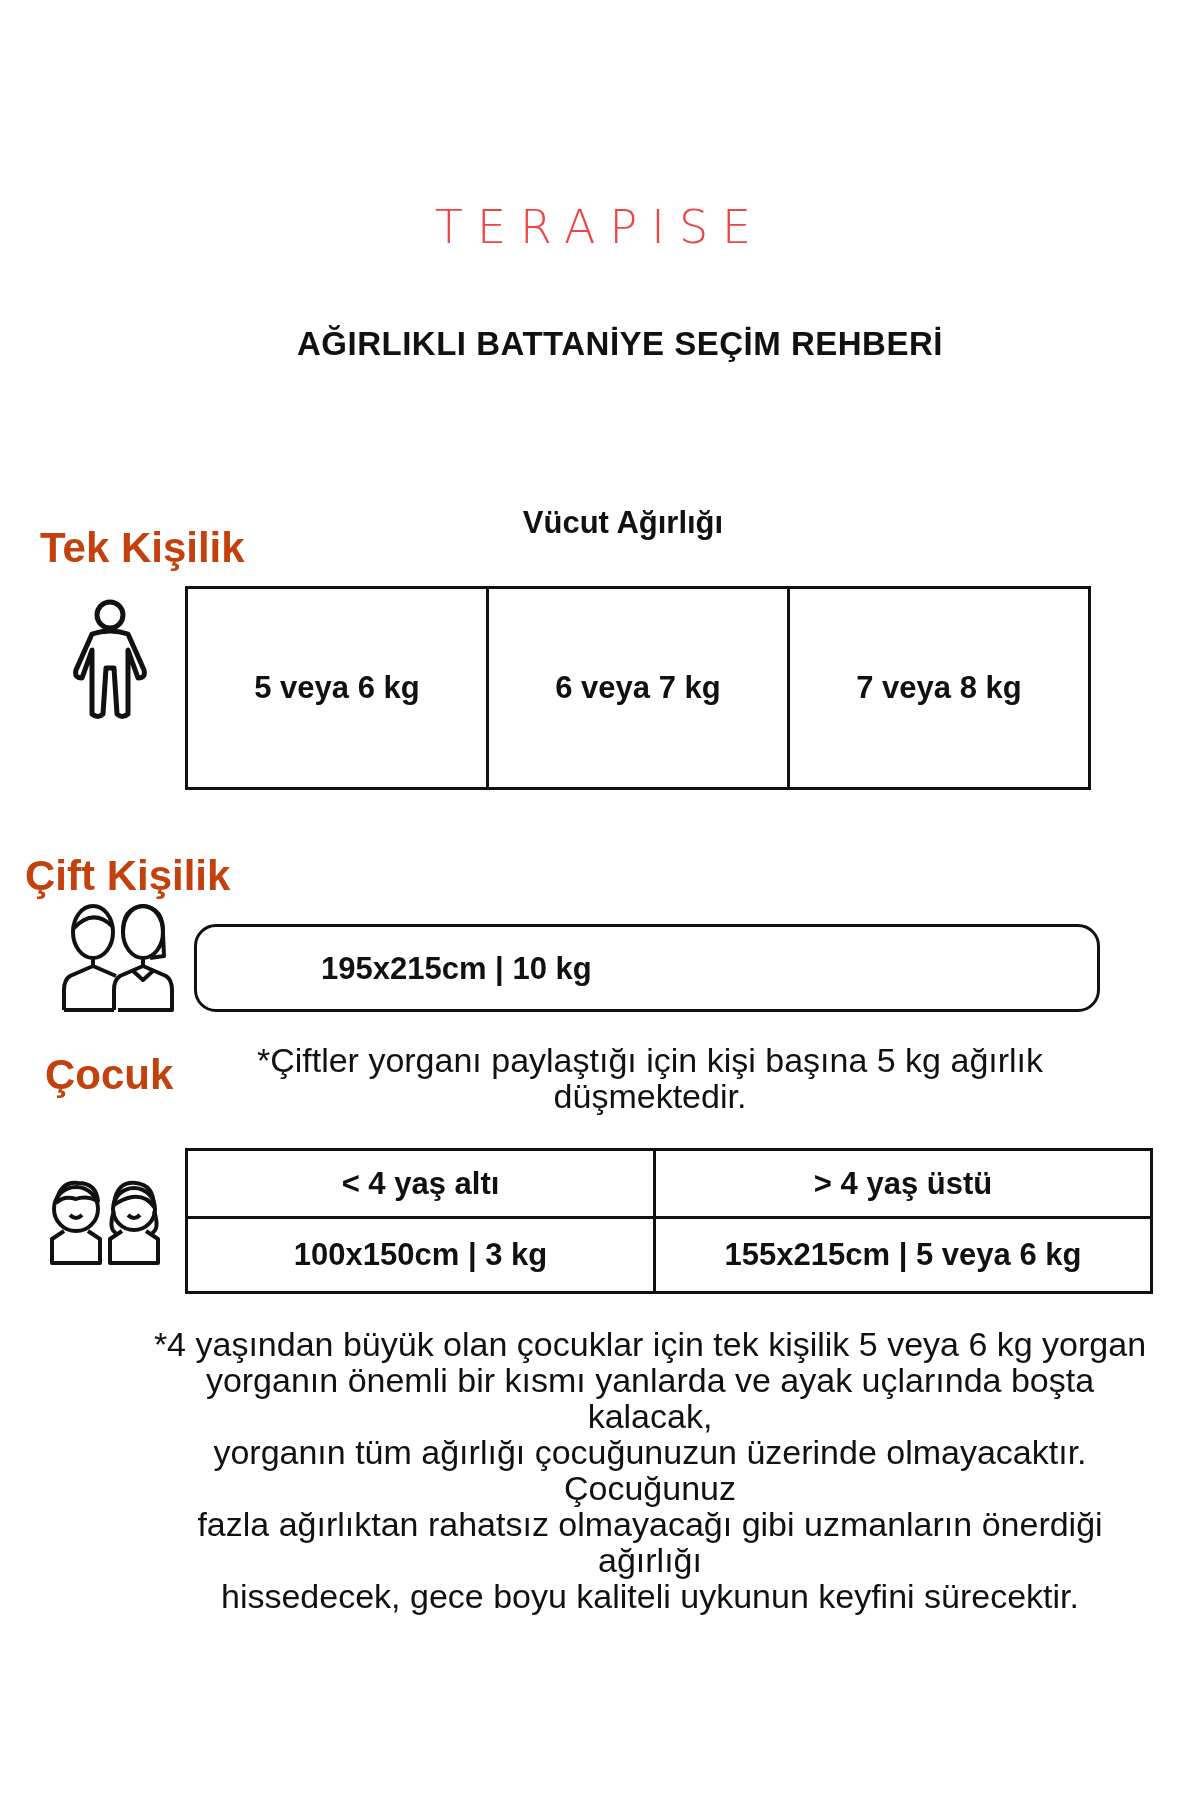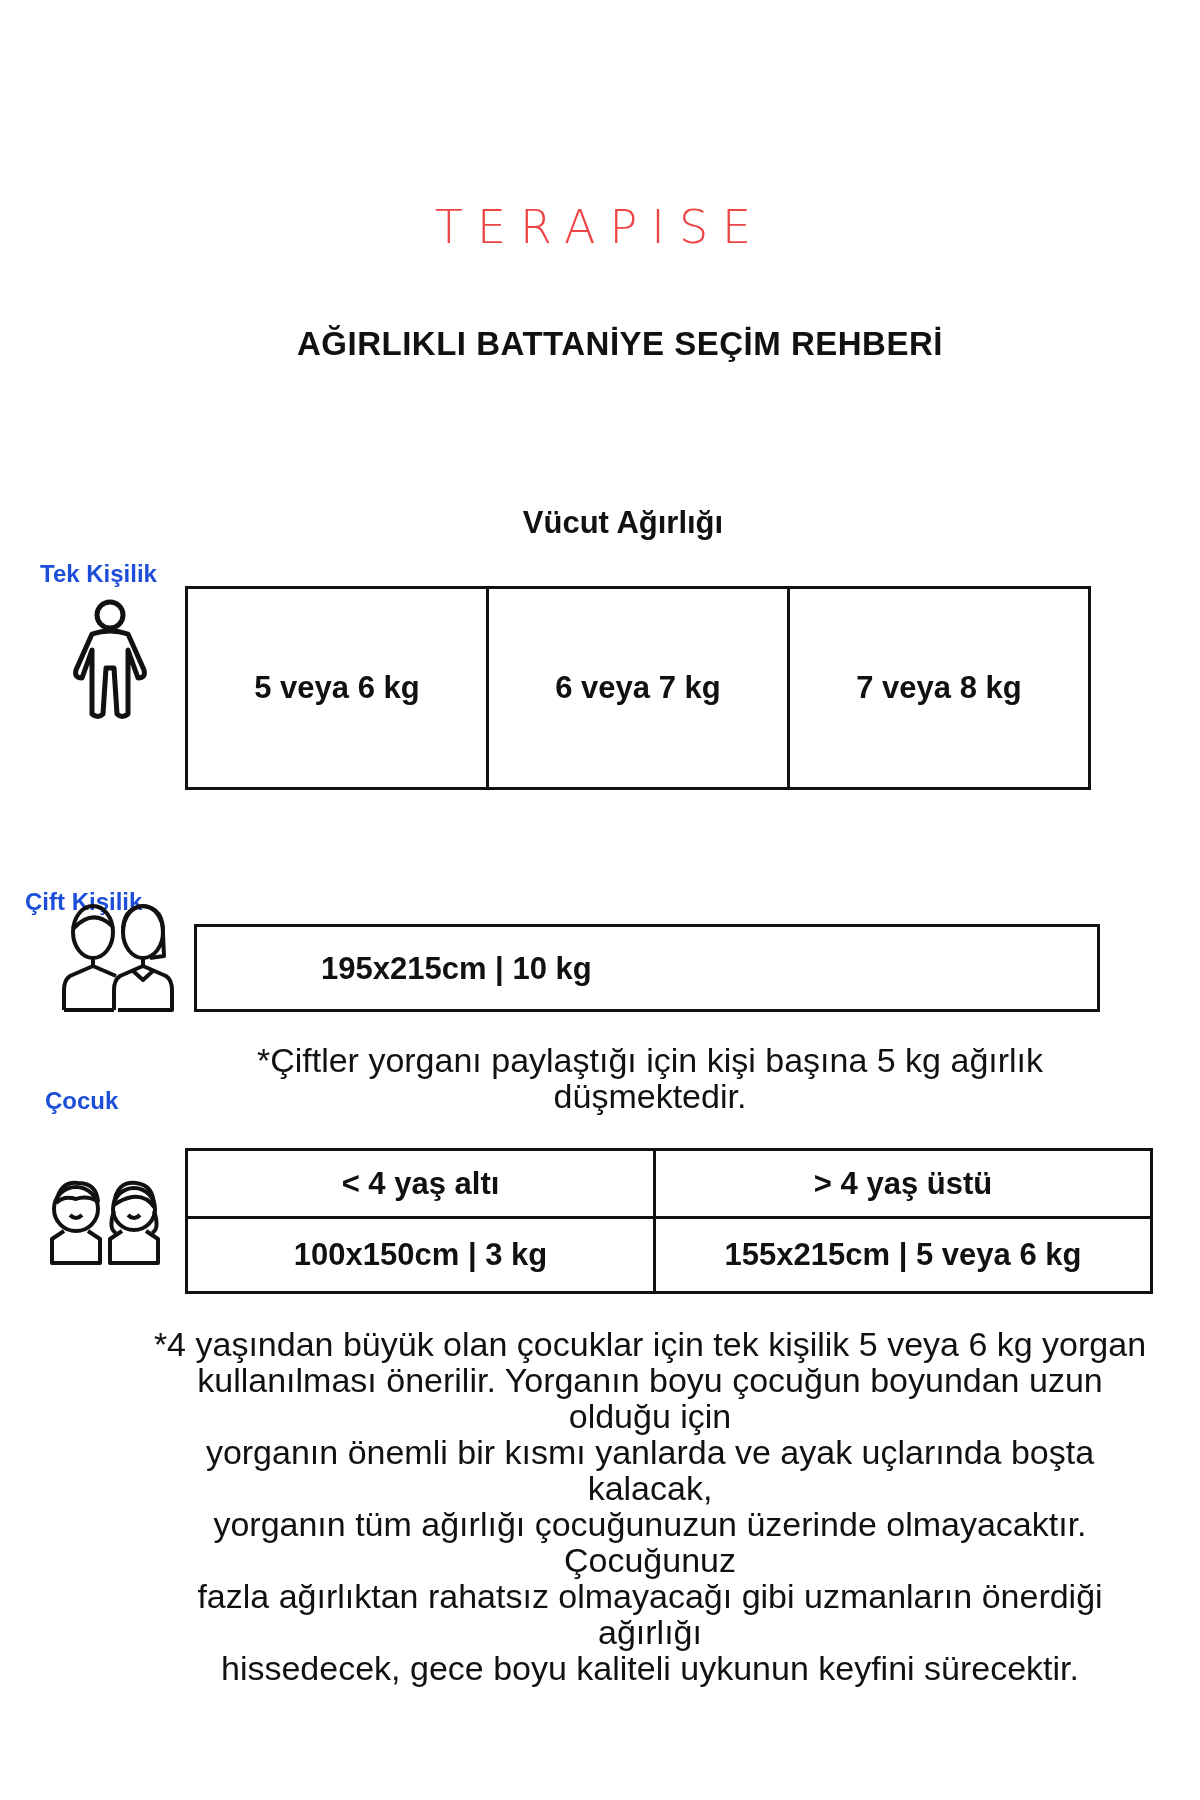--- a/index.html
+++ b/index.html
@@ -2,21 +2,21 @@
 <html><head>
 <meta charset="utf-8">
 <style>
   html, body { margin: 0; padding: 0; background: #ffffff; }
   body { width: 1200px; height: 1800px; position: relative; overflow: hidden;
          font-family: "Liberation Sans", "DejaVu Sans", sans-serif; color: #111; }
   .abs { position: absolute; }
   .logo { left: 0; width: 1200px; top: 200px; text-align: center; font-size: 46px;
           font-weight: 300; letter-spacing: 14px; color: #ef4444; font-family: "DejaVu Sans", sans-serif; }
   .title { left: 0; width: 1240px; top: 325px; text-align: center; font-size: 33px; font-weight: bold; letter-spacing: 0.5px; }
-  .section-label { color: #1d4ed8; font-weight: bold; font-size: 24px; margin-top: 36px; }
+  .section-label { color: #c2410c; font-weight: bold; font-size: 42px; }
   .sub-head { font-size: 31px; font-weight: bold; text-align: center; }
   table.grid { position: absolute; border-collapse: collapse; }
   table.grid td { border: 3px solid #111; text-align: center; font-size: 31px; font-weight: bold; padding: 0; }
   .box { border: 3px solid #111; box-sizing: border-box; }
   .note { font-size: 34px; text-align: center; line-height: 36px; color: #111; }
   svg { display: block; }
 </style>
 </head>
 <body>
 
@@ -47,21 +47,21 @@
     <ellipse cx="33" cy="32" rx="20" ry="26"></ellipse>
     <path d="M14 28 Q33 8 52 26"></path>
     <path d="M33 58 L33 66 L10 76 Q4 80 4 90 L4 110 M33 66 L56 76"></path>
     <path d="M4 110 L54 110"></path>
     <ellipse cx="83" cy="32" rx="20" ry="26"></ellipse>
     <path d="M63 34 Q62 8 83 6 Q104 8 103 34 L104 56 L90 58"></path>
     <path d="M83 58 L83 66 L60 76 Q54 80 54 90 L54 110 M83 66 L106 76 Q112 80 112 90 L112 110 L58 110"></path>
     <path d="M72 70 L83 80 L94 70"></path>
   </svg>
 </div>
-<div class="abs box" style="left:194px; top:924px; width:906px; height:88px;">
+<div class="abs box" style="left:194px; top:924px; width:906px; height:88px;border-radius:22px;">
   <div style="position:absolute; left:124px; top:24px; font-size:31px; font-weight:bold;">195x215cm | 10 kg</div>
 </div>
 <div class="abs note" style="left:210px; width:880px; top:1042px; text-align:center;">*Çiftler yorganı paylaştığı için kişi başına 5 kg ağırlık düşmektedir.</div>
 
 <div class="abs section-label" style="left:45px; top:1051px;">Çocuk</div>
 <div class="abs" style="left:46px; top:1175px;">
   <svg width="120" height="90" viewBox="0 0 120 90" fill="none" stroke="#111" stroke-width="4" stroke-linejoin="round">
     <circle cx="30" cy="34" r="22"></circle>
     <path d="M10 28 Q14 6 32 8 Q50 8 52 26 Q40 20 30 24 Q18 20 10 28"></path>
     <path d="M24 40 Q30 46 36 40"></path>
@@ -81,18 +81,17 @@
   </tr>
   <tr>
     <td>100x150cm | 3 kg</td>
     <td>155x215cm | 5 veya 6 kg</td>
   </tr>
 </tbody>
   </table>
 
 <div class="abs" style="left:150px; width:1000px; top:1326px;">
   <div class="note">*4 yaşından büyük olan çocuklar için tek kişilik 5 veya 6 kg yorgan</div>
-  <div class="note">kullanılması önerilir. Yorganın boyu çocuğun boyundan uzun olduğu için</div>
   <div class="note">yorganın önemli bir kısmı yanlarda ve ayak uçlarında boşta kalacak,</div>
   <div class="note">yorganın tüm ağırlığı çocuğunuzun üzerinde olmayacaktır. Çocuğunuz</div>
   <div class="note">fazla ağırlıktan rahatsız olmayacağı gibi uzmanların önerdiği ağırlığı</div>
   <div class="note">hissedecek, gece boyu kaliteli uykunun keyfini sürecektir.</div>
 </div>
 
 </body></html>

